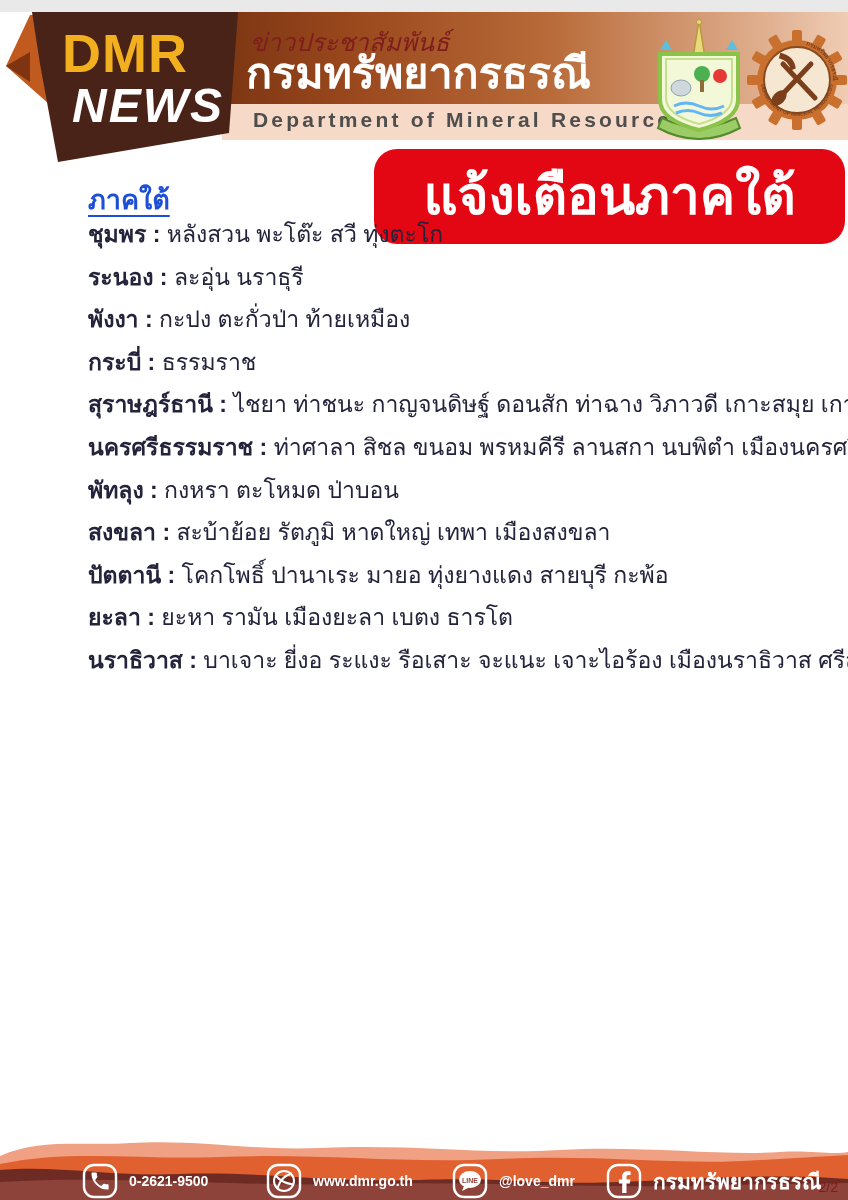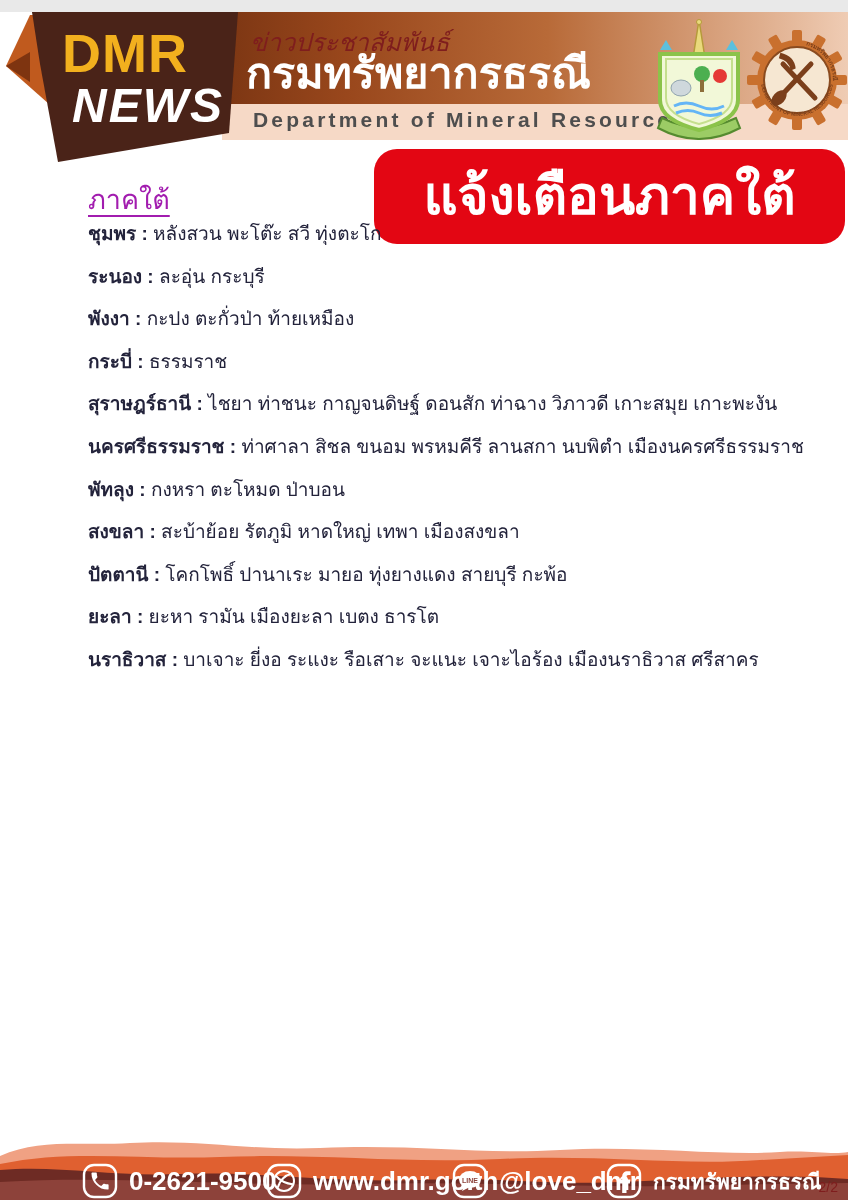--- a/index.html
+++ b/index.html
@@ -20,30 +20,30 @@
   .logo-dmr{position:absolute;left:62px;top:10px;font-size:54px;font-weight:800;color:#f2b01e;letter-spacing:1px;}
   .logo-news{position:absolute;left:72px;top:66px;font-size:48px;font-weight:700;font-style:italic;color:#ffffff;letter-spacing:2px;}
   .seal{position:absolute;}
   .seal-ministry{left:646px;top:6px;}
   .seal-gear{left:745px;top:14px;}
   
   .alert-banner{position:absolute;left:374px;top:137px;width:471px;height:95px;
     border-radius:23px;display:flex;align-items:center;justify-content:center;}
   .alert-banner .txt{color:#ffffff;font-size:53px;font-weight:800;line-height:1.15;white-space:nowrap;}
   
-  .section-heading{position:absolute;left:88px;top:166px;font-size:27px;font-weight:400;color:#a21caf;
+  .section-heading{position:absolute;left:88px;top:166px;font-size:27px;font-weight:700;color:#1d4ed8;
     text-decoration:underline;text-underline-offset:6px;text-decoration-thickness:2px;}
   .rows{position:absolute;left:88px;top:201px;width:740px;}
-  .row{height:42.6px;line-height:42.6px;font-size:19px;color:#23233b;white-space:nowrap;}
+  .row{height:42.6px;line-height:42.6px;font-size:23px;color:#23233b;white-space:nowrap;}
   .row .pname{font-weight:800;}
   
   .footer{position:absolute;left:0;bottom:0;width:848px;height:82px;}
   .footer-art{position:absolute;left:0;bottom:0;}
   .f-item{position:absolute;bottom:13px;display:flex;align-items:center;gap:11px;color:#ffffff;}
-  .f-item .f-label{font-size:26px;font-weight:700;white-space:nowrap;}
+  .f-item .f-label{font-size:14px;font-weight:700;white-space:nowrap;}
   .f-item.i1{left:82px;} .f-item.i2{left:266px;} .f-item.i3{left:452px;} .f-item.i4{left:606px;}
   .f-item.i4 .f-label{font-size:21px;}
   .f-page{position:absolute;right:10px;bottom:17px;font-size:14px;color:#7f1d1d;}
 </style>
 </head>
 <body>
 
 <div class="page">
 
   <div class="header">
@@ -127,21 +127,21 @@
   </div>
 
   <div class="alert-banner" id="alertBanner" style="background: rgb(227, 6, 19);">
     <span class="txt">แจ้งเตือนภาคใต้</span>
   </div>
 
   <div class="section-heading">ภาคใต้</div>
 
   <div class="rows">
     <div class="row"><span class="pname"><span>ชุมพร</span><span> : </span></span><span>หลังสวน พะโต๊ะ สวี ทุ่งตะโก</span></div>
-    <div class="row"><span class="pname"><span>ระนอง</span><span> : </span></span><span>ละอุ่น กระบุรี</span></div>
+    <div class="row"><span class="pname"><span>ระนอง</span><span> : </span></span><span>ละอุ่น นราธุรี</span></div>
     <div class="row"><span class="pname"><span>พังงา</span><span> : </span></span><span>กะปง ตะกั่วป่า ท้ายเหมือง</span></div>
     <div class="row"><span class="pname"><span>กระบี่</span><span> : </span></span><span>ธรรมราช</span></div>
     <div class="row"><span class="pname"><span>สุราษฎร์ธานี</span><span> : </span></span><span>ไชยา ท่าชนะ กาญจนดิษฐ์ ดอนสัก ท่าฉาง วิภาวดี เกาะสมุย เกาะพะงัน</span></div>
     <div class="row"><span class="pname"><span>นครศรีธรรมราช</span><span> : </span></span><span>ท่าศาลา สิชล ขนอม พรหมคีรี ลานสกา นบพิตำ เมืองนครศรีธรรมราช</span></div>
     <div class="row"><span class="pname"><span>พัทลุง</span><span> : </span></span><span>กงหรา ตะโหมด ป่าบอน</span></div>
     <div class="row"><span class="pname"><span>สงขลา</span><span> : </span></span><span>สะบ้าย้อย รัตภูมิ หาดใหญ่ เทพา เมืองสงขลา</span></div>
     <div class="row"><span class="pname"><span>ปัตตานี</span><span> : </span></span><span>โคกโพธิ์ ปานาเระ มายอ ทุ่งยางแดง สายบุรี กะพ้อ</span></div>
     <div class="row"><span class="pname"><span>ยะลา</span><span> : </span></span><span>ยะหา รามัน เมืองยะลา เบตง ธารโต</span></div>
     <div class="row"><span class="pname"><span>นราธิวาส</span><span> : </span></span><span>บาเจาะ ยี่งอ ระแงะ รือเสาะ จะแนะ เจาะไอร้อง เมืองนราธิวาส ศรีสาคร</span></div>
   </div>

